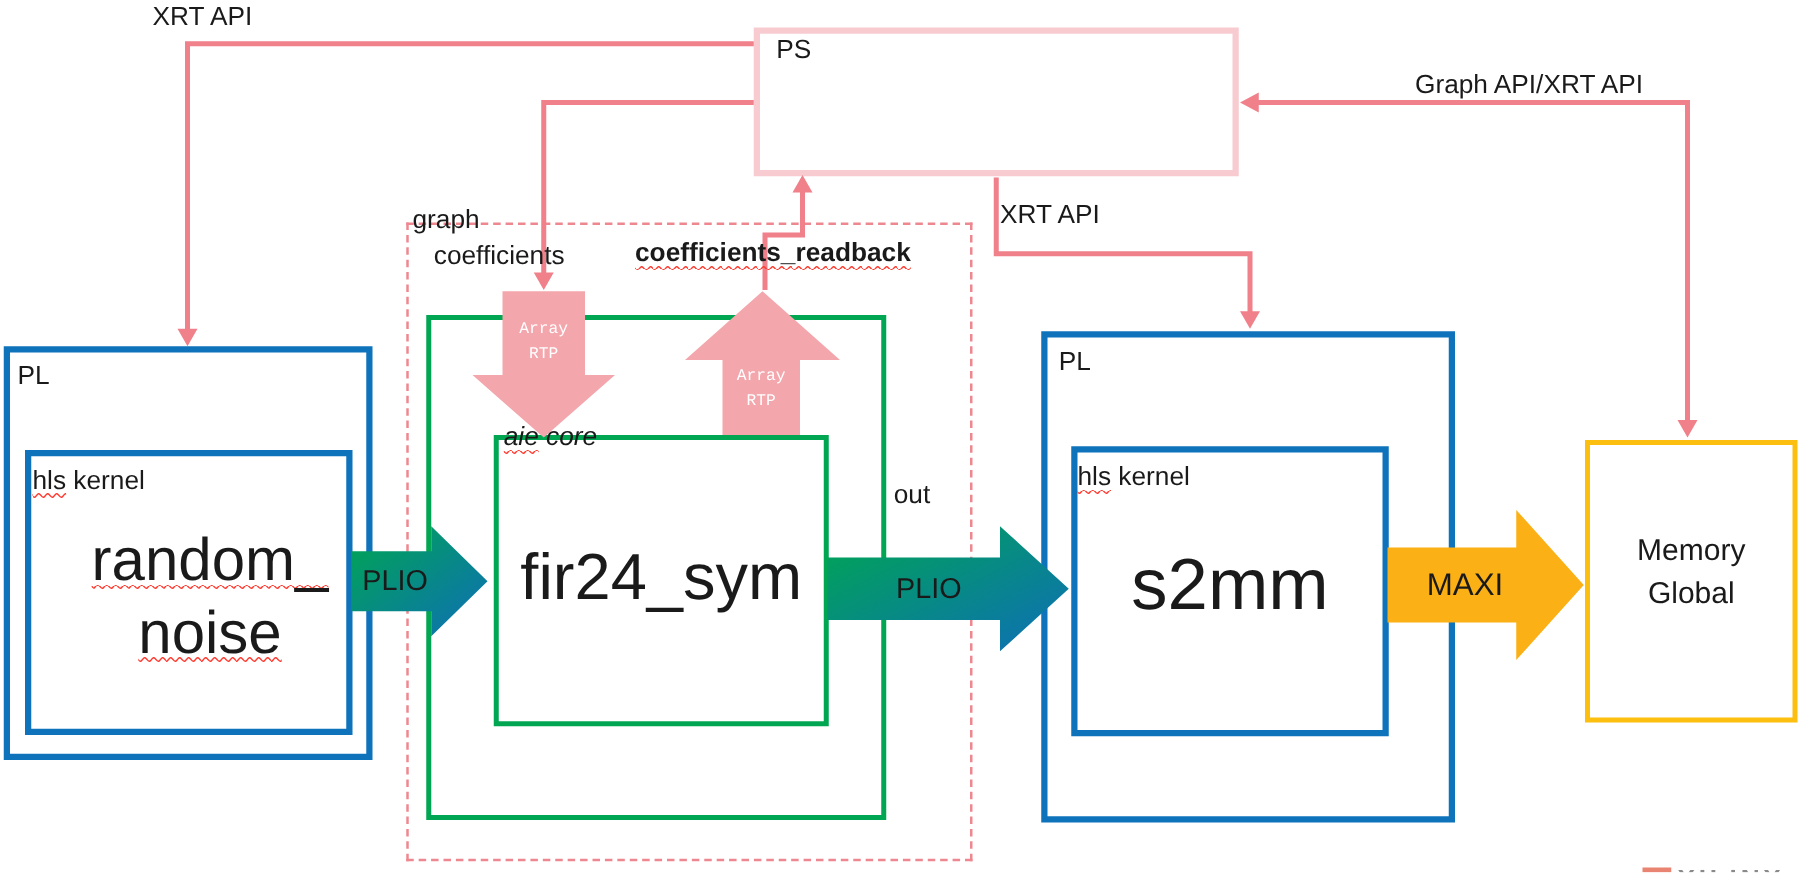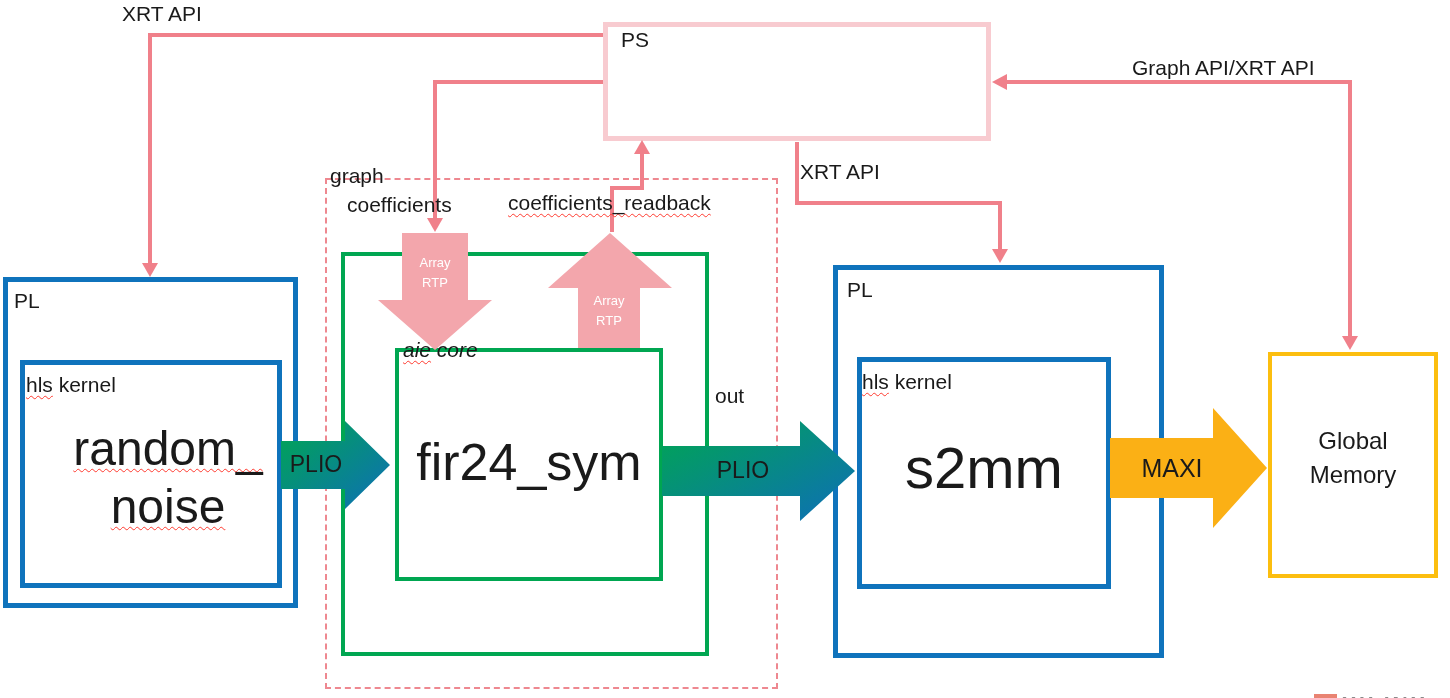--- a/index.html
+++ b/index.html
@@ -18,21 +18,21 @@
   .hls-right    { left:857px; top:357px; width:254px; height:232px; border:5px solid #0F73BC; }
   .gm-box       { left:1268px;top:352px; width:170px; height:226px; border:4px solid #FCBE0F; }
 
   svg.overlay { position:absolute; left:0; top:0; z-index:5; pointer-events:none; }
 
   .lbl { position:absolute; z-index:10; font-size:21px; line-height:1.15; white-space:pre; }
   .big { position:absolute; z-index:10; text-align:center; }
   .sq  { text-decoration-line:underline; text-decoration-style:wavy;
          text-decoration-color:#FF3B30; text-decoration-thickness:1px; text-underline-offset:3px; }
   .arrow-lbl { position:absolute; z-index:10; text-align:center; }
-  .rtp { font-size:13px; line-height:20px; color:#ffffff; }
+  .rtp { font-size:13px; line-height:20px; color:#ffffff;font-family:Liberation Mono, monospace; }
   .logo-clip { position:absolute; left:1310px; top:692px; width:130px; height:6px;
                overflow:hidden; z-index:10; }
   .logo-mark { position:absolute; left:4px; top:2px; width:23px; height:12px; background:#E98372; }
   .logo-text { position:absolute; left:32px; top:0px; font-size:21px; font-weight:bold;
                color:#8a8a8a; letter-spacing:3px; font-family:"Liberation Sans", sans-serif; }
 </style>
 </head>
 <body>
 
 <div class="canvas">
@@ -79,40 +79,40 @@
     <polygon fill="#F0808A" points="1007,74 1007,90 992,82"></polygon>
     <polygon fill="#F0808A" points="1342,336 1358,336 1350,350"></polygon>
   </svg>
 
   <div class="lbl" style="left:122px; top:2px;">XRT API</div>
   <div class="lbl" style="left:621px; top:28px;">PS</div>
   <div class="lbl" style="left:1132px; top:56px;">Graph API/XRT API</div>
   <div class="lbl" style="left:330px; top:164px;">graph</div>
   <div class="lbl" style="left:800px; top:160px;">XRT API</div>
   <div class="lbl" style="left:347px; top:193px;">coefficients</div>
-  <div class="lbl sq" style="left:508px; top:191px;">coefficients_readback</div>
+  <div class="lbl sq" style="left:508px; top:191px;font-weight:bold;">coefficients_readback</div>
   <div class="lbl" style="left:715px; top:384px;">out</div>
 
   <div class="lbl" style="left:14px; top:289px;">PL</div>
   <div class="lbl" style="left:26px; top:373px;"><span class="sq">hls</span><span> kernel</span></div>
   <div class="big" style="left:25px; top:420px; width:252px; font-size:48px; line-height:58px;margin-left:17px;">
     <div class="sq">random_</div>
     <div class="sq">noise</div>
   </div>
 
   <div class="lbl" style="left:403px; top:338px;font-style:italic;"><span class="sq">aie</span><span> core</span></div>
   <div class="big" style="left:397px; top:432px; width:264px; font-size:52px;">fir24_sym</div>
 
   <div class="lbl" style="left:847px; top:278px;">PL</div>
   <div class="lbl" style="left:862px; top:370px;"><span class="sq">hls</span><span> kernel</span></div>
   <div class="big" style="left:860px; top:434px; width:248px; font-size:58px;">s2mm</div>
 
   <div class="big" style="left:1270px; top:424px; width:166px; font-size:24px; line-height:34px;">
+    <div>Memory</div>
     <div>Global</div>
-    <div>Memory</div>
   </div>
 
   <div class="arrow-lbl" style="left:285px; top:451px; width:62px; font-size:23px;">PLIO</div>
   <div class="arrow-lbl" style="left:712px; top:457px; width:62px; font-size:23px;">PLIO</div>
   <div class="arrow-lbl" style="left:1137px; top:454px; width:70px; font-size:25px;">MAXI</div>
 
   <div class="arrow-lbl rtp" style="left:400px; top:253px; width:70px;">
     <div>Array</div>
     <div>RTP</div>
   </div>

